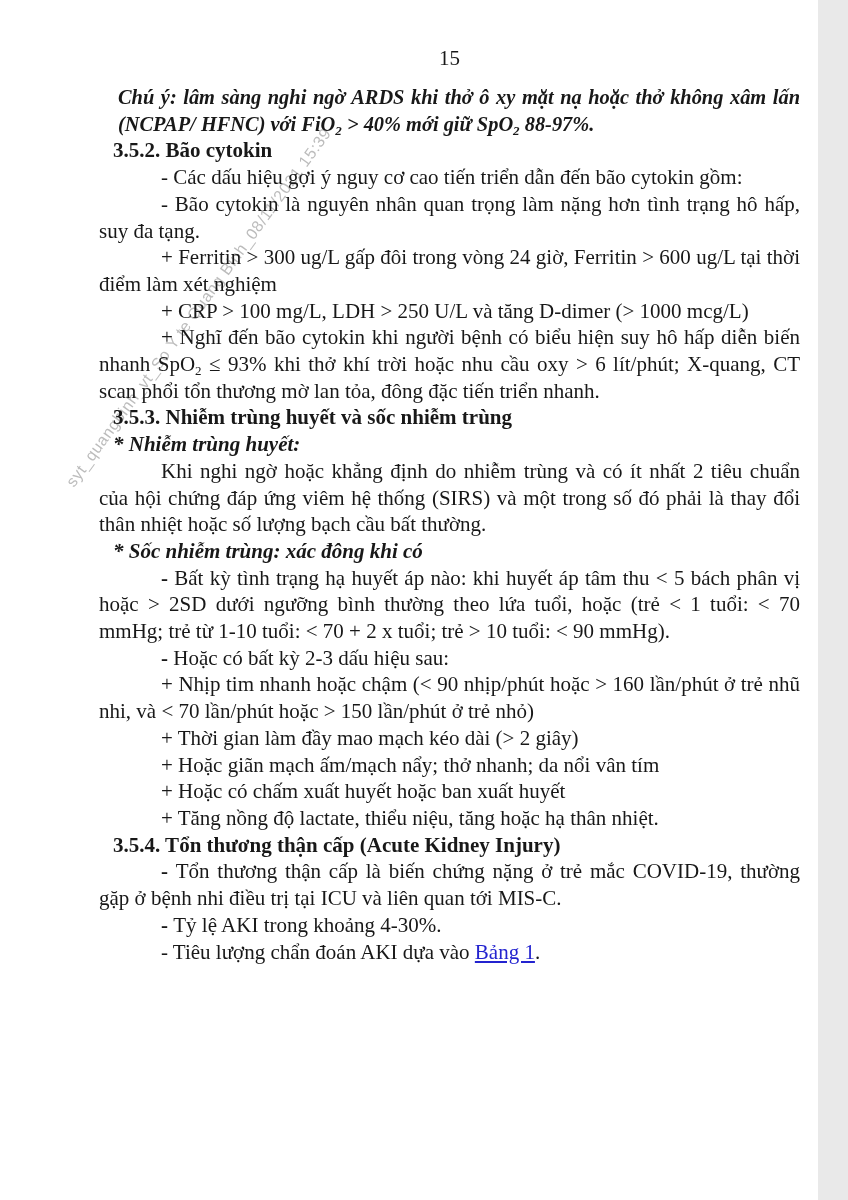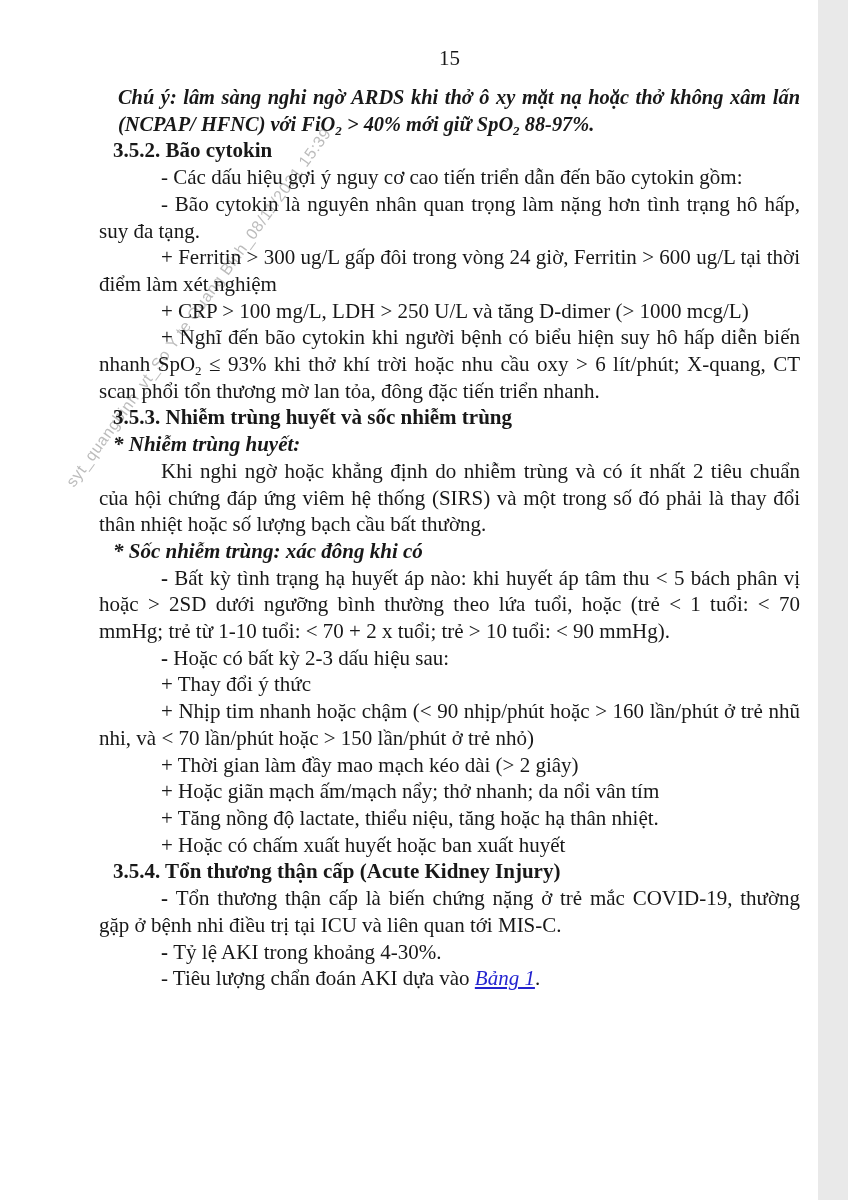--- a/index.html
+++ b/index.html
@@ -35,21 +35,21 @@
     position:absolute;top:84px;left:99px;width:701px;
     font-size:21px;line-height:26.7px;
   }
   .blk{margin:0;text-align:justify;}
   .blk.indent{text-indent:62px;}
   .note{font-weight:bold;font-style:italic;margin-left:19px;font-size:20.4px;}
   .heading{font-weight:bold;margin-left:14px;}
   .subheading{font-weight:bold;font-style:italic;margin-left:14px;}
   .sub{font-size:13px;vertical-align:-4px;line-height:0;}
   .bold{font-weight:bold;}
-  a.link{color:var(--link);font-style:italic;text-decoration:underline;cursor:pointer;}
+  a.link{color:var(--link);text-decoration:underline;cursor:pointer;}
 </style>
 </head>
 <body>
 
 <div id="page">
   <div class="pagenum">15</div>
   <div class="watermark">syt_quangbinh_vt_So Y te Quang Binh_08/11/2021 15:39</div>
   <div class="content">
       <p class="blk note"><span>Chú ý: lâm sàng nghi ngờ ARDS khi thở ô xy mặt nạ hoặc thở không xâm lấn (NCPAP/ HFNC) với FiO</span><span class="sub">2</span><span> &gt; 40% mới giữ SpO</span><span class="sub">2</span><span> 88-97%.</span></p>
       <p class="blk heading"><span>3.5.2. Bão cytokin</span></p>
@@ -57,24 +57,23 @@
       <p class="blk para indent"><span>- Bão cytokin là nguyên nhân quan trọng làm nặng hơn tình trạng hô hấp, suy đa tạng.</span></p>
       <p class="blk para indent"><span>+ Ferritin &gt; 300 ug/L gấp đôi trong vòng 24 giờ, Ferritin &gt; 600 ug/L tại thời điểm làm xét nghiệm</span></p>
       <p class="blk para indent"><span>+ CRP &gt; 100 mg/L, LDH &gt; 250 U/L và tăng D-dimer (&gt; 1000 mcg/L)</span></p>
       <p class="blk para indent"><span>+ Nghĩ đến bão cytokin khi người bệnh có biểu hiện suy hô hấp diễn biến nhanh SpO</span><span class="sub">2</span><span> ≤ 93% khi thở khí trời hoặc nhu cầu oxy &gt; 6 lít/phút; X-quang, CT scan phổi tổn thương mờ lan tỏa, đông đặc tiến triển nhanh.</span></p>
       <p class="blk heading"><span>3.5.3. Nhiễm trùng huyết và sốc nhiễm trùng</span></p>
       <p class="blk subheading"><span>* Nhiễm trùng huyết:</span></p>
       <p class="blk para indent"><span>Khi nghi ngờ hoặc khẳng định do nhiễm trùng và có ít nhất 2 tiêu chuẩn của hội chứng đáp ứng viêm hệ thống (SIRS) và một trong số đó phải là thay đổi thân nhiệt hoặc số lượng bạch cầu bất thường.</span></p>
       <p class="blk subheading"><span>* Sốc nhiễm trùng: xác đông khi có</span></p>
       <p class="blk para indent"><span class="bold">- </span><span>Bất kỳ tình trạng hạ huyết áp nào: khi huyết áp tâm thu &lt; 5 bách phân vị hoặc &gt; 2SD dưới ngưỡng bình thường theo lứa tuổi, hoặc (trẻ &lt; 1 tuổi: &lt; 70 mmHg; trẻ từ 1-10 tuổi: &lt; 70 + 2 x tuổi; trẻ &gt; 10 tuổi: &lt; 90 mmHg).</span></p>
       <p class="blk para indent"><span class="bold">- </span><span>Hoặc có bất kỳ 2-3 dấu hiệu sau:</span></p>
-      <p class="blk para indent"><span>+ Thay đổi ý thức</span></p>
       <p class="blk para indent"><span>+ Nhịp tim nhanh hoặc chậm (&lt; 90 nhịp/phút hoặc &gt; 160 lần/phút ở trẻ nhũ nhi, và &lt; 70 lần/phút hoặc &gt; 150 lần/phút ở trẻ nhỏ)</span></p>
       <p class="blk para indent"><span>+ Thời gian làm đầy mao mạch kéo dài (&gt; 2 giây)</span></p>
       <p class="blk para indent"><span>+ Hoặc giãn mạch ấm/mạch nẩy; thở nhanh; da nổi vân tím</span></p>
+      <p class="blk para indent"><span>+ Hoặc có chấm xuất huyết hoặc ban xuất huyết</span></p>
       <p class="blk para indent"><span>+ Tăng nồng độ lactate, thiểu niệu, tăng hoặc hạ thân nhiệt.</span></p>
-      <p class="blk para indent"><span>+ Hoặc có chấm xuất huyết hoặc ban xuất huyết</span></p>
       <p class="blk heading"><span>3.5.4. Tổn thương thận cấp (Acute Kidney Injury)</span></p>
       <p class="blk para indent"><span class="bold">- </span><span>Tổn thương thận cấp là biến chứng nặng ở trẻ mắc COVID-19, thường gặp ở bệnh nhi điều trị tại ICU và liên quan tới MIS-C.</span></p>
       <p class="blk para indent"><span class="bold">- </span><span>Tỷ lệ AKI trong khoảng 4-30%.</span></p>
       <p class="blk para indent"><span>- Tiêu lượng chẩn đoán AKI dựa vào </span><a class="link" href="#">Bảng 1</a><span>.</span></p>
     </div>
 </div>
 
 </body></html>

